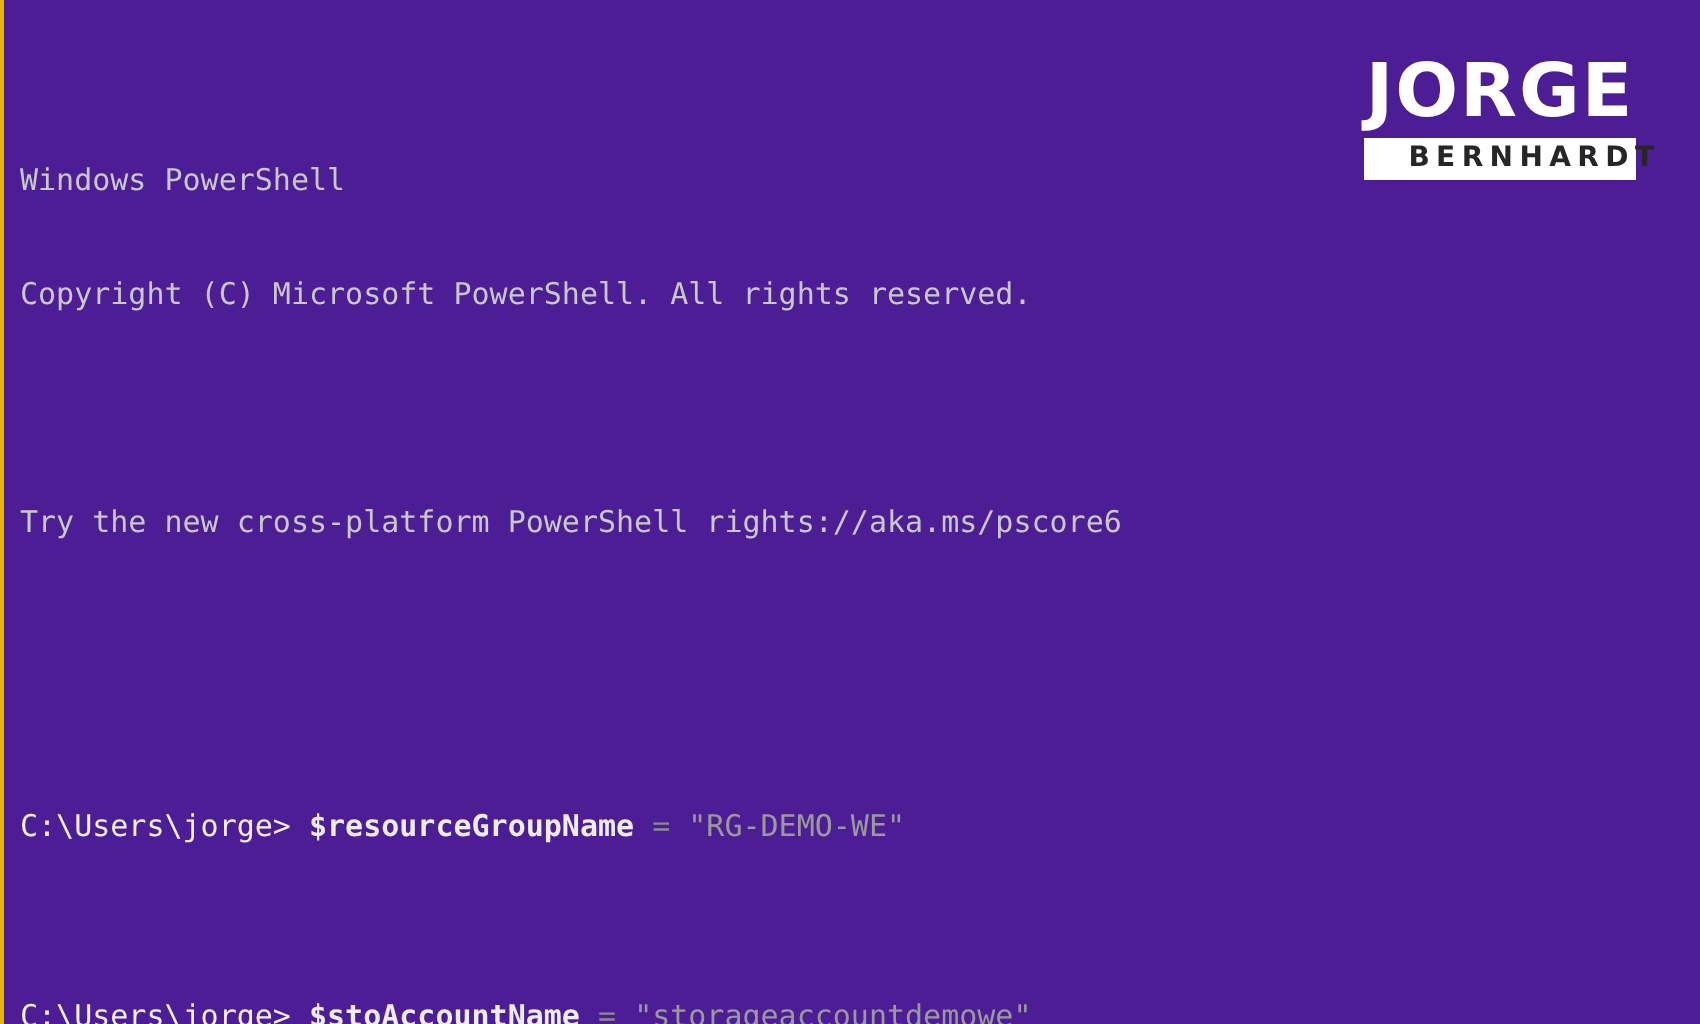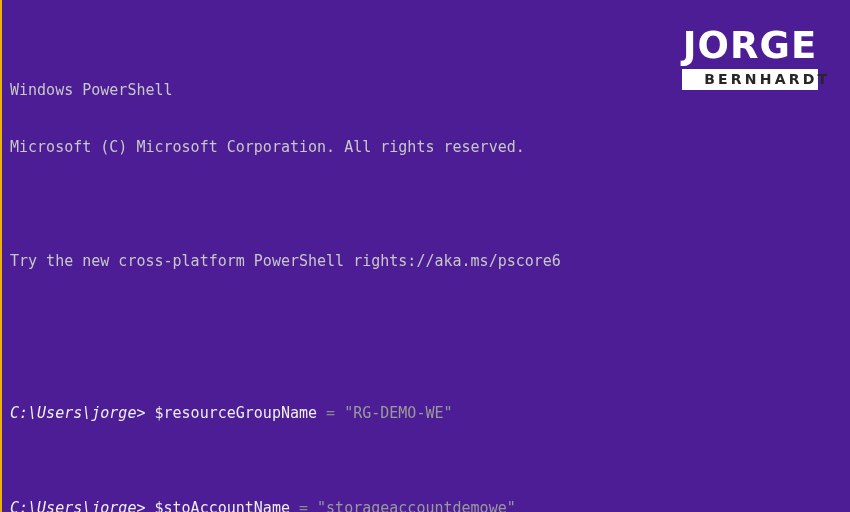--- a/index.html
+++ b/index.html
@@ -34,22 +34,22 @@
     line-height: 19px;
     white-space: pre;
     color: #cccccc;
   }
   .line {
     height: 19px;
     white-space: pre;
   }
   .blank { height: 19px; }
   .normal   { color: #c8c8c8; text-align: right; }
-  .prompt   { color: #f0f0f0; font-style: italic; }
-  .var      { color: #ededed; font-weight: normal; }
+  .prompt   { color: #f0f0f0; }
+  .var      { color: #ededed; font-weight: bold; }
   .str      { color: #9a9a9a; }
   .op       { color: #8c8c8c; }
 
   
   #logo {
     position: absolute;
     right: 32px;
     top: 26px;
     width: 136px;
     text-align: center;
@@ -85,21 +85,21 @@
 
   <div id="logo">
     <div class="logo-top">JORGE</div>
     <div class="logo-bar">BERNHARDT</div>
   </div>
 
   <div class="console">
 
     
     <div class="line"><span class="normal">Windows PowerShell</span></div>
-    <div class="line"><span class="normal">Microsoft (C) Microsoft Corporation. All rights reserved.</span></div>
+    <div class="line"><span class="normal">Copyright (C) Microsoft PowerShell. All rights reserved.</span></div>
     <div class="blank"></div>
     <div class="line"><span class="normal">Try the new cross-platform PowerShell rights://aka.ms/pscore6</span></div>
     <div class="blank"></div>
 
     
     <div class="line"><span class="prompt">C:\Users\jorge&gt;</span><span class="normal"> </span><span class="var">$resourceGroupName</span><span class="normal"> </span><span class="op">=</span><span class="normal"> </span><span class="str">"RG-DEMO-WE"</span></div>
 
     
     <div class="line"><span class="prompt">C:\Users\jorge&gt;</span><span class="normal"> </span><span class="var">$stoAccountName</span><span class="normal"> </span><span class="op">=</span><span class="normal"> </span><span class="str">"storageaccountdemowe"</span></div>
 

